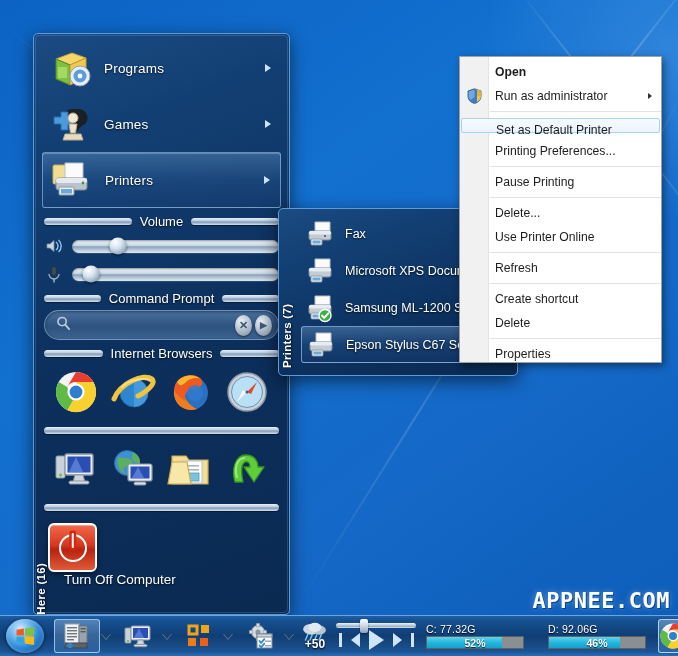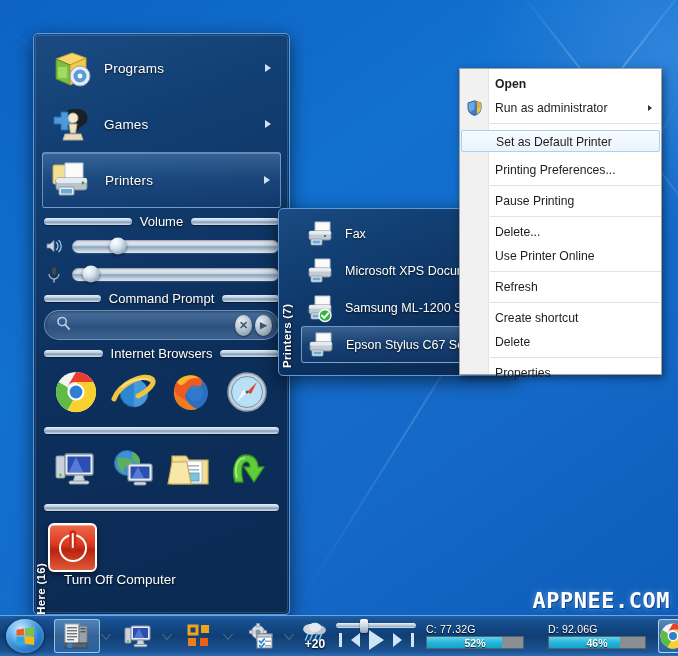--- a/index.html
+++ b/index.html
@@ -158,39 +158,39 @@
   }
   .pr-item.selected {
     background: linear-gradient(180deg, rgba(150,195,240,.32) 0%, rgba(60,115,180,.24) 50%, rgba(30,70,130,.30) 100%);
     border: 1px solid rgba(175,215,250,.6);
   }
   .pr-icon { width: 30px; height: 30px; position: relative; flex: 0 0 30px; margin-right: 10px; }
   .pr-label { color: #fff; font-size: 12.5px; text-shadow: 0 1px 2px rgba(0,0,0,.8); white-space: nowrap; }
 
   
   #context-menu {
-    position: absolute; left: 459px; top: 68px;
+    position: absolute; left: 459px; top: 56px;
     width: 203px; height: 307px;
     background: #ffffff;
     border: 1px solid #a0a0a0;
     box-shadow: 2px 3px 8px rgba(0,0,0,.45);
     font-size: 12.2px; color: #1d1d1d;
   }
   #context-menu .gutter {
     position: absolute; left: 0; top: 0; bottom: 0; width: 29px;
     background: #f1f1f1; border-right: 1px solid #e3e3e3;
   }
   .cm-list { position: relative; padding: 3px 0; }
   .cm-item {
     position: relative; height: 24px; line-height: 24px;
     padding-left: 35px; white-space: nowrap;
   }
   .cm-item.bold { font-weight: bold; }
   .cm-item.highlight {
-    margin: 6px 1px; height: 22px; line-height: 22px;
+    margin: 6px 1px; height: 15px; line-height: 22px;
     background: linear-gradient(180deg, #f7fbff 0%, #eaf4fd 100%);
     border: 1px solid #a8d3f0; border-radius: 2px;
     padding-left: 34px;
   }
   .cm-sep { height: 1px; background: #e2e2e2; margin: 3px 0 3px 30px; }
   .cm-sub-arrow {
     position: absolute; right: 9px; top: 50%; transform: translateY(-50%);
     width: 0; height: 0; border-left: 4px solid #333;
     border-top: 3.5px solid transparent; border-bottom: 3.5px solid transparent;
   }
@@ -734,21 +734,21 @@
           <ellipse cx="22" cy="10" rx="7" ry="5" fill="#b9c4cf"></ellipse>
           <ellipse cx="17" cy="7" rx="7" ry="5" fill="#e3eaf0"></ellipse>
           <g stroke="#79c3ea" stroke-width="1.6" stroke-linecap="round">
             <line x1="9" y1="15" x2="6.5" y2="21"></line>
               <line x1="14" y1="15" x2="11.5" y2="21"></line>
             <line x1="19" y1="15" x2="16.5" y2="21"></line>
               <line x1="24" y1="15" x2="21.5" y2="21"></line>
           </g>
         </svg>
       </span>
-      <span class="weather-temp">+20</span>
+      <span class="weather-temp">+50</span>
     </div>
 
     <div class="media-block">
       <div class="media-track">
         <span class="media-thumb"></span>
       </div>
       <div class="media-btns">
         <span class="m-prev"></span>
         <span class="m-play"></span>
         <span class="m-next"></span>

